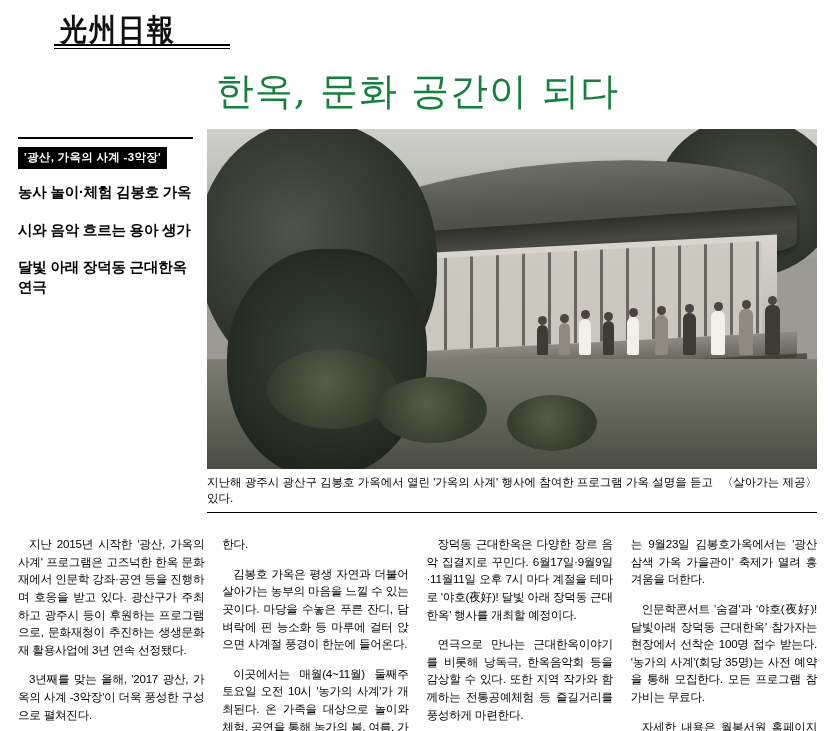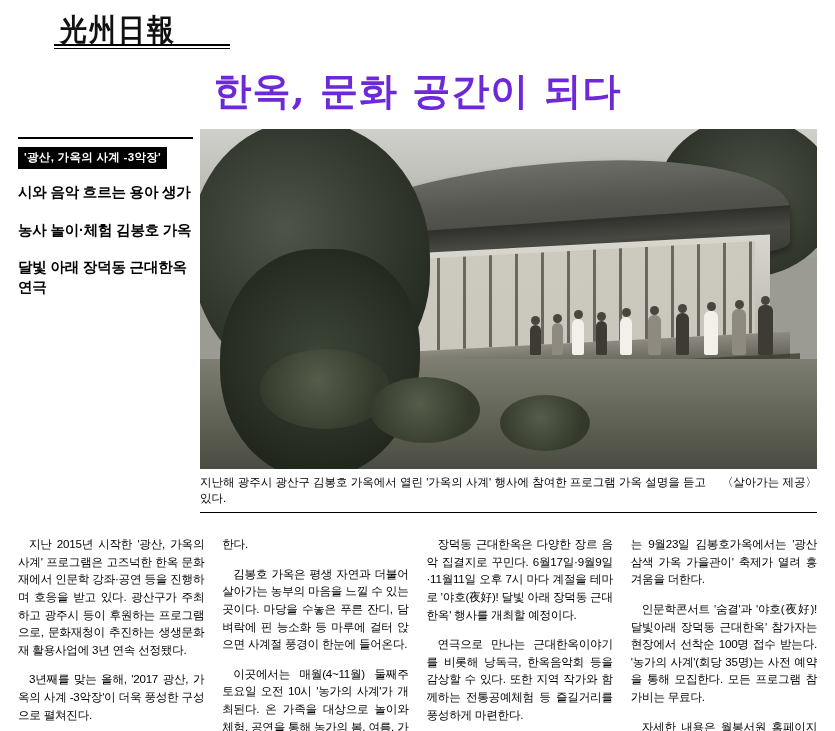--- a/index.html
+++ b/index.html
@@ -74,30 +74,30 @@
   }
 
   
   .headline-wrap {
     text-align: center;
     margin-top: 6px;
     margin-bottom: 12px;
   }
   .headline {
     font-family: "DejaVu Serif", serif;
-    font-weight: bold;
+    font-weight: normal;
     font-size: 38px;
     letter-spacing: 1px;
-    color: #6d28d9;
+    color: #15803d;
   }
 
   
   .upper {
     display: flex;
-    gap: 7px;
+    gap: 14px;
     align-items: flex-start;
   }
   .lead-col {
     width: 175px;
     flex: 0 0 175px;
     padding-top: 8px;
   }
   .kicker {
     display: inline-block;
     background: #000;
@@ -259,22 +259,22 @@
 
   <div class="headline-wrap">
     <div class="headline">한옥, 문화 공간이 되다</div>
   </div>
 
   <div class="upper">
 
     <div class="lead-col">
       <div class="left-rule-top"></div>
       <div class="kicker">'광산, 가옥의 사계 -3악장'</div>
+      <div class="sub">농사 놀이·체험 김봉호 가옥</div>
       <div class="sub">시와 음악 흐르는 용아 생가</div>
-      <div class="sub">농사 놀이·체험 김봉호 가옥</div>
       <div class="sub">달빛 아래 장덕동 근대한옥 연극</div>
     </div>
 
     <div class="photo-col">
       <div class="photo">
         <div class="sky"></div>
         <div class="foliage-r"></div>
         <div class="roof"></div>
         <div class="roof2"></div>
         <div class="wall"></div>

